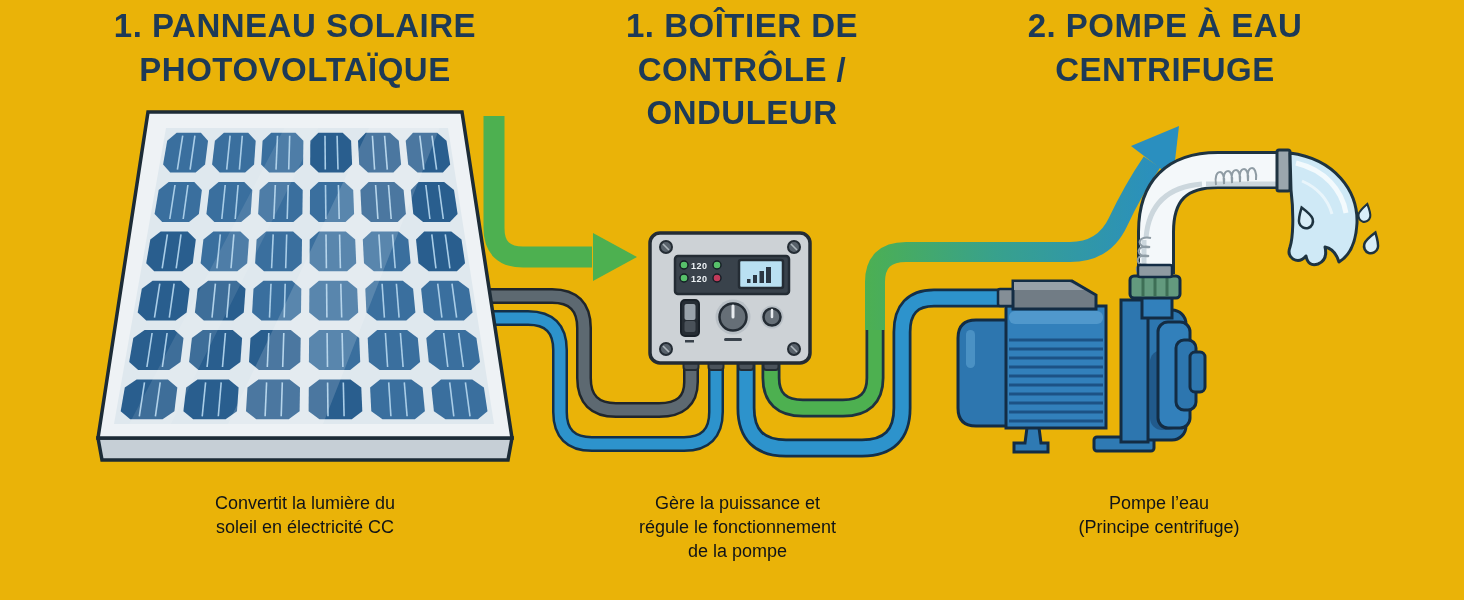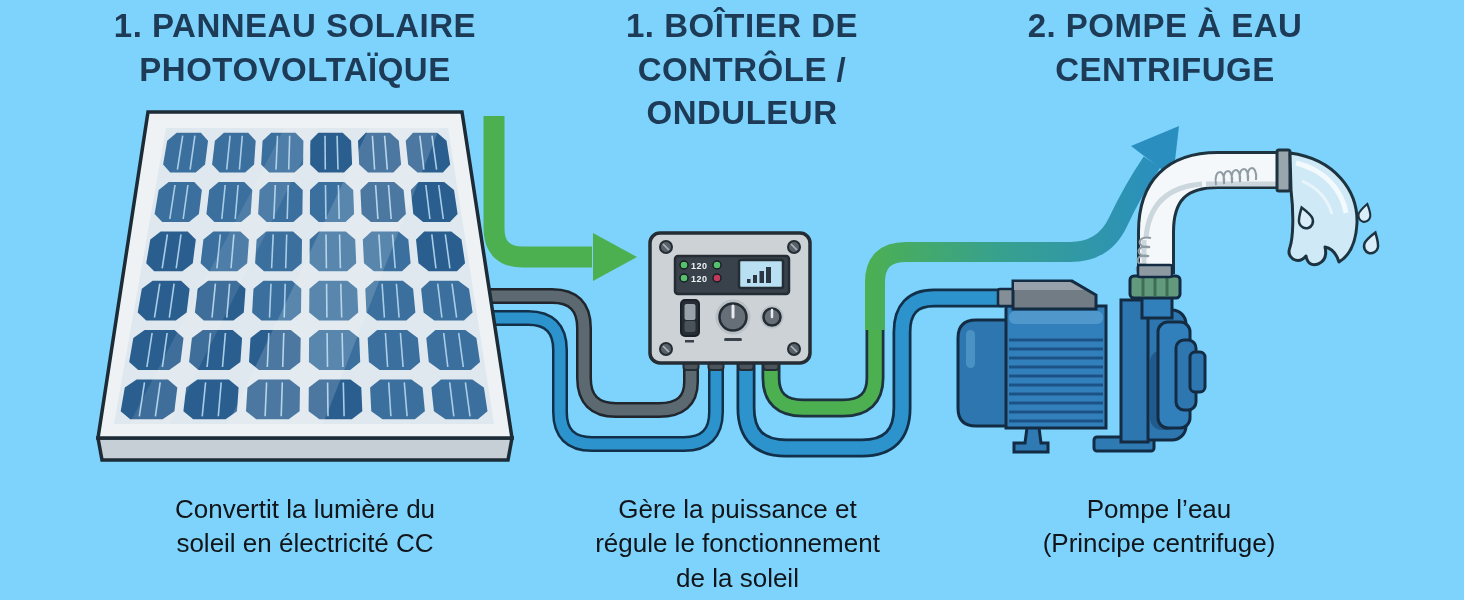--- a/index.html
+++ b/index.html
@@ -1,28 +1,28 @@
 <!DOCTYPE html>
 <html><head>
 <meta charset="utf-8">
 <style>
   html,body{margin:0;padding:0;background:#ffffff;}
   .stage{
     position:relative;width:1464px;height:600px;overflow:hidden;
-    background:#7dd3fc;font-family:"Liberation Sans",sans-serif;
+    background:#eab308;font-family:"Liberation Sans",sans-serif;
   }
   .stage svg{position:absolute;left:0;top:0;}
   .sec-title{
     position:absolute;text-align:center;white-space:pre-line;
     font-weight:700;font-size:33px;line-height:1.32;letter-spacing:0.5px;
     color:#1d3a57;
   }
   .sec-caption{
     position:absolute;text-align:center;white-space:pre-line;
-    font-weight:400;font-size:26px;line-height:1.32;
+    font-weight:400;font-size:18px;line-height:1.32;
     color:#111418;
   }
   .t1{left:60px;top:4px;width:470px;}
   .t2{left:592px;top:4px;width:300px;}
   .t3{left:980px;top:4px;width:370px;}
   .c1{left:110px;top:492px;width:390px;}
   .c2{left:545px;top:492px;width:385px;}
   .c3{left:969px;top:492px;width:380px;}
 </style>
 </head>
@@ -339,17 +339,17 @@
         <line x1="1167" y1="278" x2="1167" y2="296" stroke="#3e6f56" stroke-width="3"></line>
       </g>
       <rect x="1138" y="265" width="34" height="12" rx="2" fill="#8e9aa2" stroke="#132c44" stroke-width="2.5"></rect>
     </g>
   </svg>
 
   <div class="sec-caption c1">Convertit la lumière du
 soleil en électricité CC</div>
   <div class="sec-caption c2">Gère la puissance et
 régule le fonctionnement
-de la soleil</div>
+de la pompe</div>
   <div class="sec-caption c3">Pompe l’eau
 (Principe centrifuge)</div>
 
 </div>
 
 </body></html>

